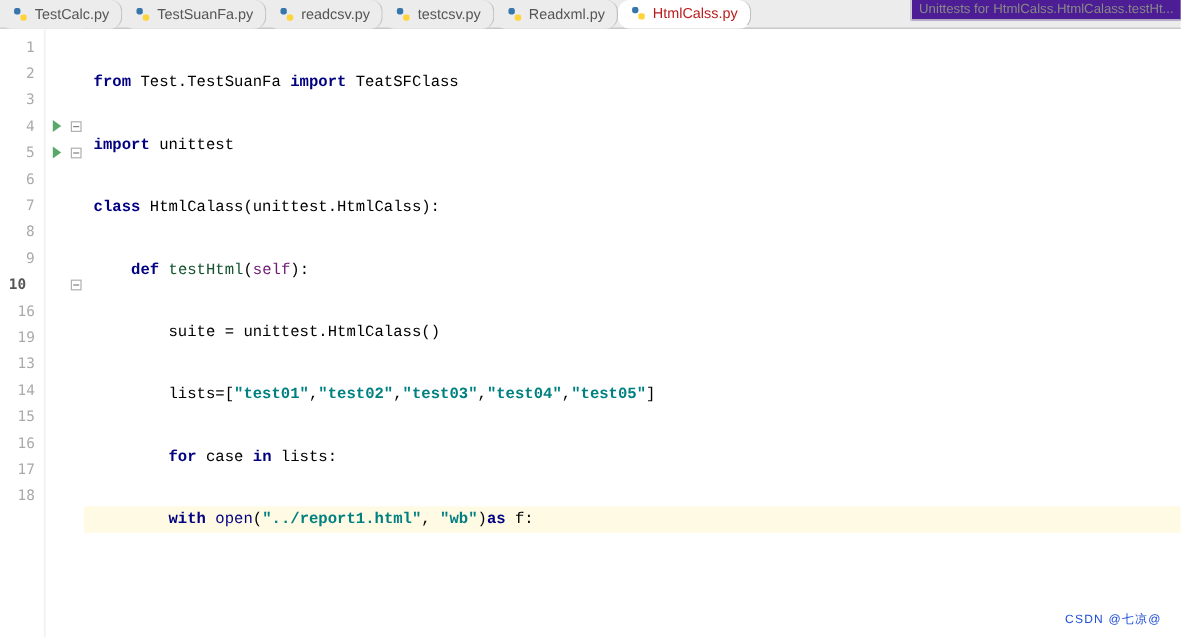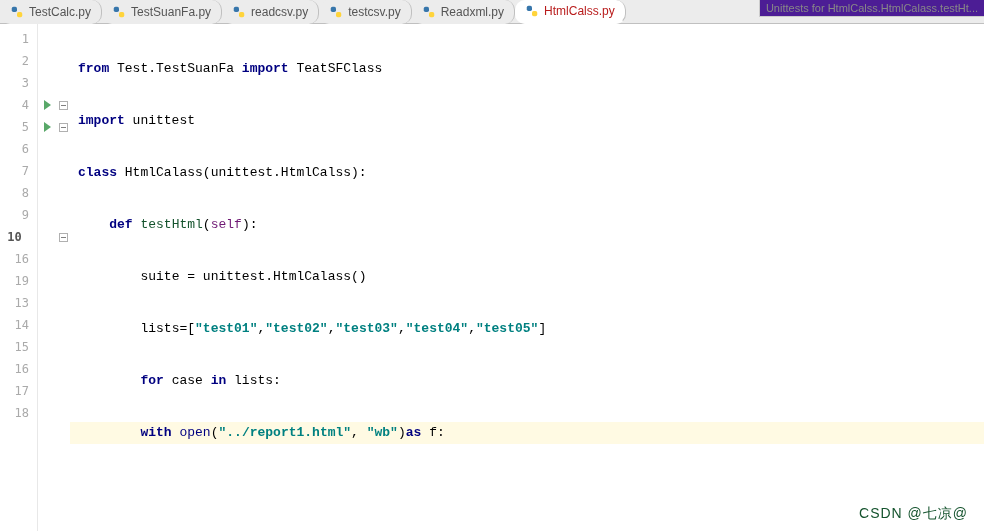--- a/index.html
+++ b/index.html
@@ -22,21 +22,21 @@
   .code { flex: 1; font-family: Consolas, "Courier New", monospace; font-size: 13px; padding-top: 4px; position: relative; white-space: pre; }
   .code-line { height: 22px; line-height: 22px; padding-left: 8px; }
   .code-line.highlight { background: #fffae3; }
   .kw { color: #000080; font-weight: bold; }
   .kw-nb { color: #000080; }
   .fn { color: #14532d; }
   .str { color: #008080; font-weight: bold; }
   .self { color: #701a75; }
   .plain { color: #000; }
   .truncated { position:absolute; top:0; right:0; background:#4c1d95; color:#888; font-size:11px; padding:2px 6px; border-left:1px solid #ccc; border-bottom:1px solid #ccc;}
-  .watermark { position:absolute; bottom:8px; right:16px; color:#14532d; font-size:14px; letter-spacing:1px; pointer-events:none; }
+  .watermark { position:absolute; bottom:8px; right:16px; color:#1d4ed8; font-size:10px; letter-spacing:1px; pointer-events:none; }
 </style>
 </head>
 <body>
 
 <div class="truncated">Unittests for HtmlCalss.HtmlCalass.testHt...</div>
 
 <div class="tabbar">
   <div class="tab">
       <span class="tab-icon"><svg viewBox="0 0 16 16">
           <rect x="2" y="2" width="6" height="6" rx="2" fill="#3776ab"></rect>

